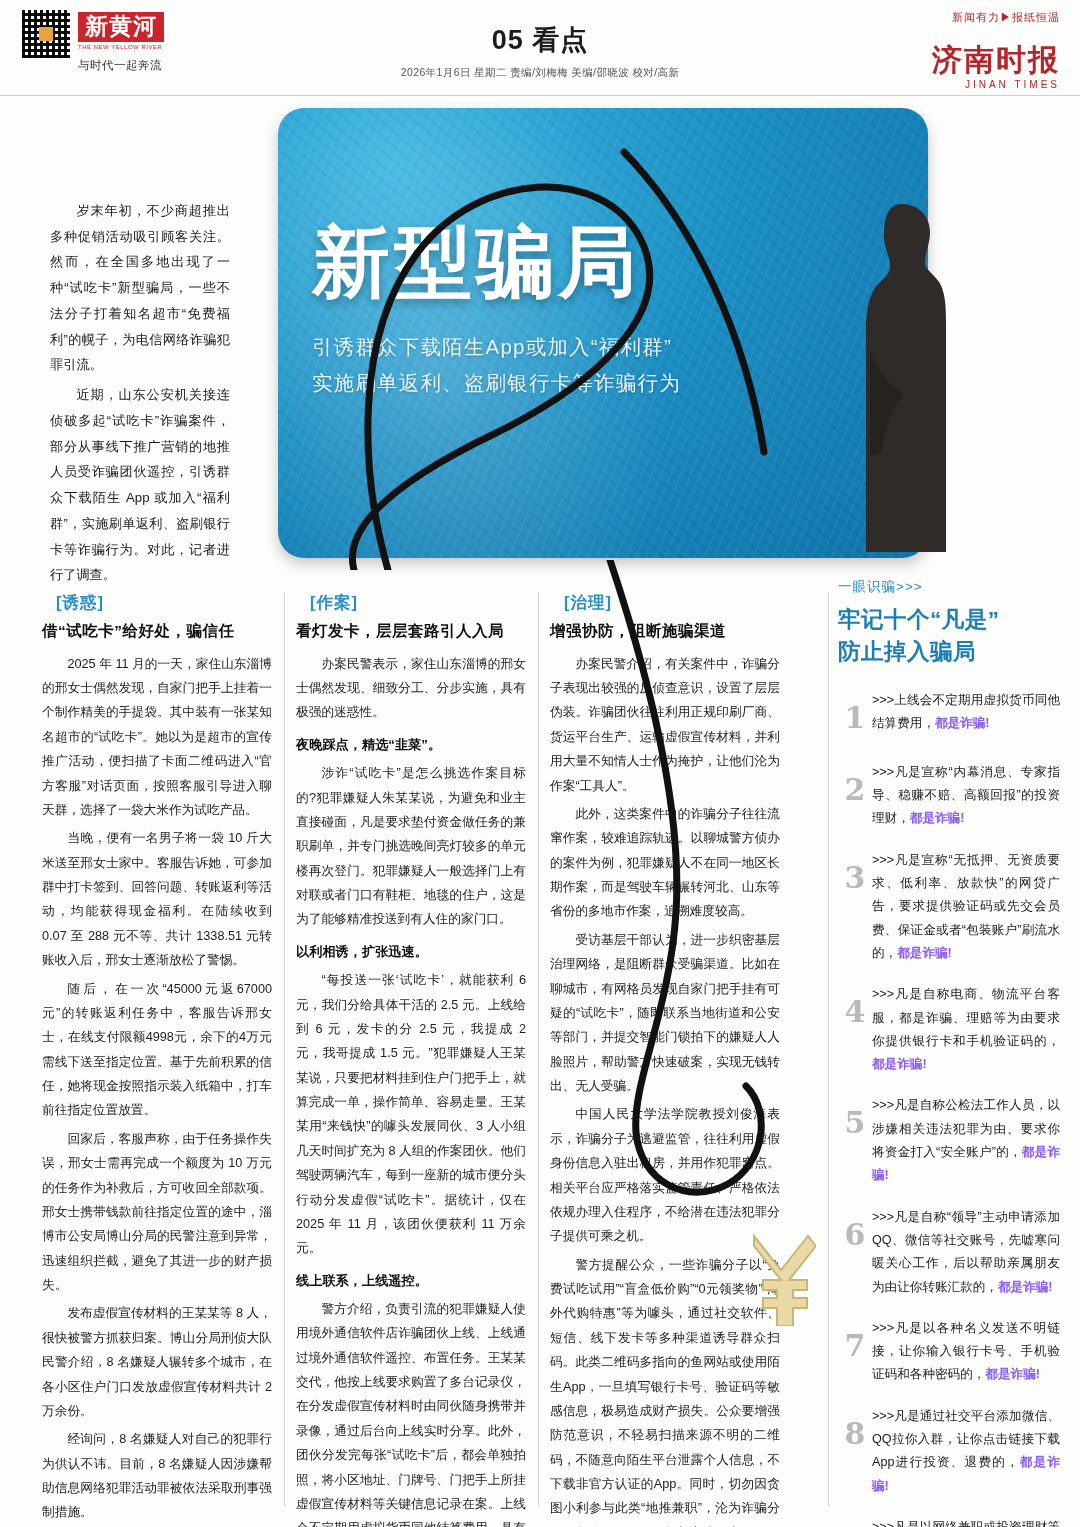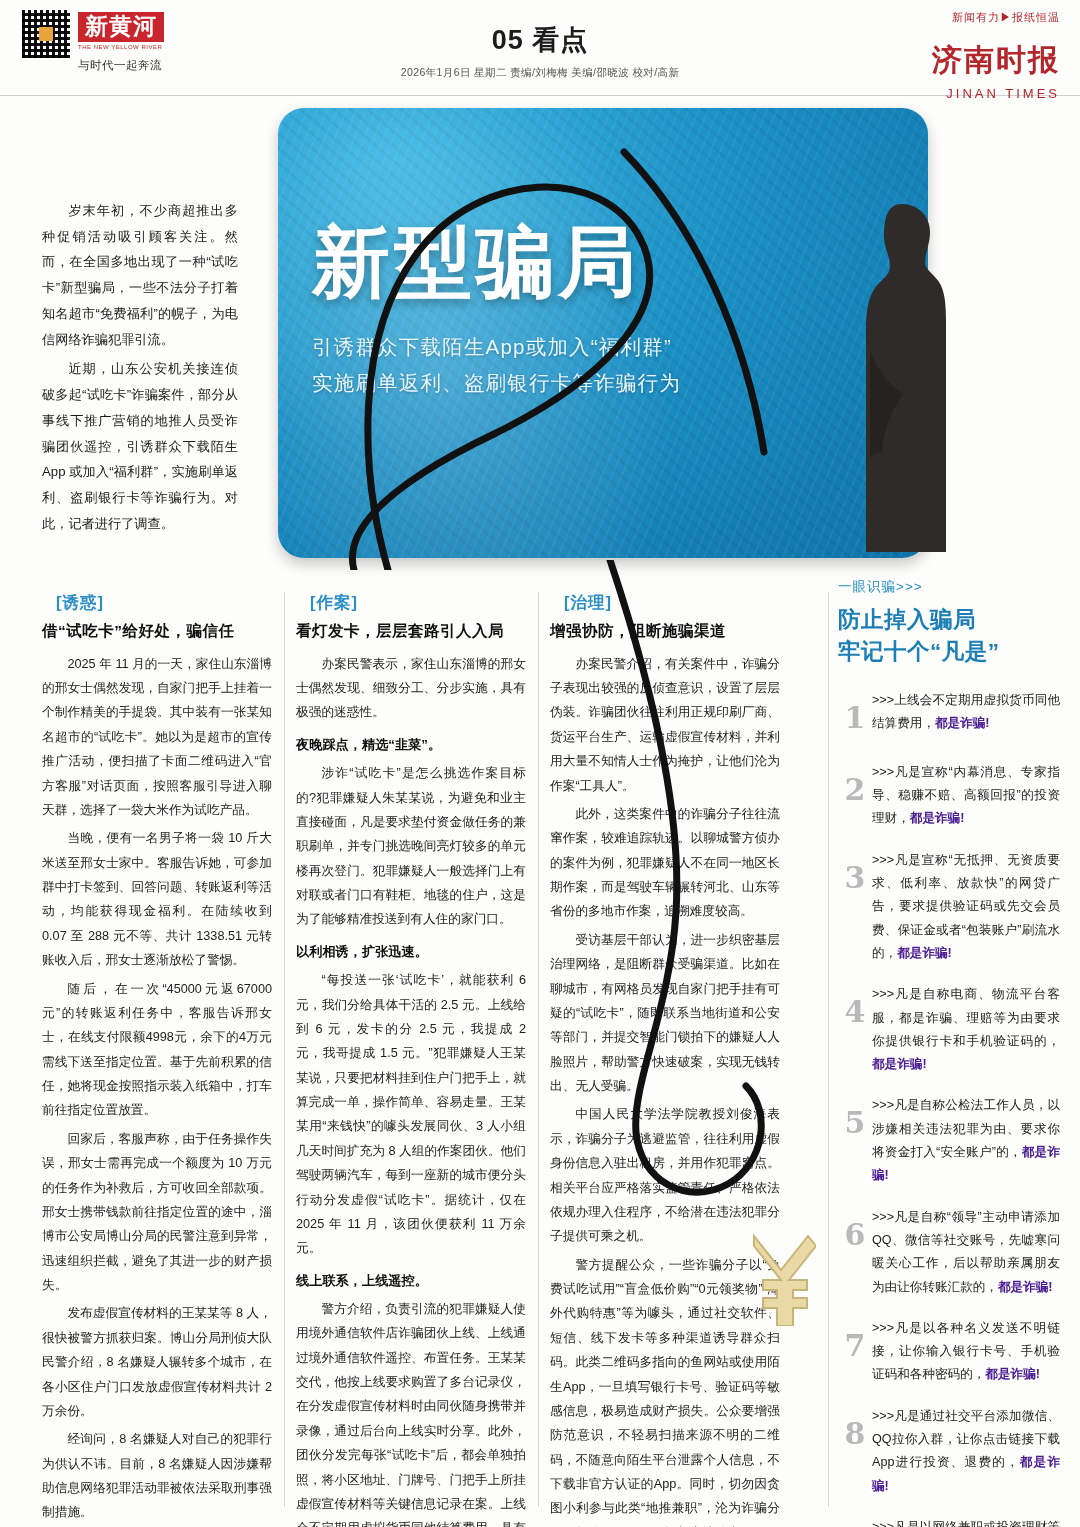--- a/index.html
+++ b/index.html
@@ -63,21 +63,21 @@
   }
   .logo-right .lr-top {
     font-size: 11px; color: #b3262c; letter-spacing: 1px; margin-bottom: 20px;
   }
   .logo-right .lr-main {
     font-size: 30px; font-weight: 700; color: #b3262c; letter-spacing: 2px;
     line-height: 1;
     font-family: "DejaVu Serif", serif;
   }
   .logo-right .lr-en {
-    font-size: 13px; color: #b3262c; letter-spacing: 3px; margin-top: 11px;
+    font-size: 10px; color: #b3262c; letter-spacing: 3px; margin-top: 4px;
   }
 
   
   .hero-wrap {
     position: absolute; left: 268px; top: 100px; width: 672px; height: 470px;
   }
   .hero-card {
     position: absolute; left: 10px; top: 8px; width: 650px; height: 450px;
     border-radius: 26px;
     background:
@@ -133,21 +133,21 @@
     position: absolute; left: 596px; top: 560px; width: 240px; height: 700px;
     z-index: 5; pointer-events: none;
   }
 
   
   .lead {
     position: absolute; left: 42px; top: 198px; width: 196px;
     font-size: 13.2px; line-height: 1.95; color: #1b1b1b;
     text-align: justify;
   }
-  .lead p { margin: 0 0 4px; text-indent: 2em; }
+  .lead p { margin: 0 8px 4px; text-indent: 2em; }
 
   
   .cols {
     position: absolute; left: 42px; top: 592px; width: 780px; height: 915px;
   }
   .col {
     position: absolute; top: 0; width: 230px; height: 915px;
   }
   .col1 { left: 0; }
   .col2 { left: 254px; }
@@ -195,21 +195,21 @@
   .rail-num {
     width: 34px; flex: 0 0 34px; text-align: center;
     font-family: "DejaVu Serif", serif;
     font-size: 30px; font-weight: 700; color: #b9b9b9;
     line-height: 1; padding-top: 14px;
   }
   .rail-text {
     flex: 1 1 auto; font-size: 12.6px; line-height: 1.85; color: #1d1d1d;
     text-align: justify;
   }
-  .rail-text .em { color: #4c1d95; font-weight: 700; }
+  .rail-text .em { color: #8b5cf6; font-weight: 700; }
 </style>
 </head>
 <body>
 
 <div class="page">
 
   <div class="masthead">
     <div class="qr"></div>
 
     <div class="logo-left">
@@ -305,22 +305,22 @@
       <p>受访基层干部认为，进一步织密基层治理网络，是阻断群众受骗渠道。比如在聊城市，有网格员发现自家门把手挂有可疑的“试吃卡”，随即联系当地街道和公安等部门，并提交智能门锁拍下的嫌疑人人脸照片，帮助警方快速破案，实现无钱转出、无人受骗。</p>
       <p>中国人民大学法学院教授刘俊海表示，诈骗分子为逃避监管，往往利用虚假身份信息入驻出租房，并用作犯罪窝点。相关平台应严格落实监管责任、严格依法依规办理入住程序，不给潜在违法犯罪分子提供可乘之机。</p>
       <p>警方提醒公众，一些诈骗分子以“免费试吃试用”“盲盒低价购”“0元领奖物”“海外代购特惠”等为噱头，通过社交软件、短信、线下发卡等多种渠道诱导群众扫码。此类二维码多指向的鱼网站或使用陌生App，一旦填写银行卡号、验证码等敏感信息，极易造成财产损失。公众要增强防范意识，不轻易扫描来源不明的二维码，不随意向陌生平台泄露个人信息，不下载非官方认证的App。同时，切勿因贪图小利参与此类“地推兼职”，沦为诈骗分子的帮凶，否则将承担相应法律责任。</p>
     </div>
   </div>
 
   <div class="rail-divider"></div>
   <div class="rail">
     <div class="rail-eyebrow">一眼识骗&gt;&gt;&gt;</div>
     <div class="rail-title">
+      <div>牢记十个“凡是”</div>
       <div>防止掉入骗局</div>
-      <div>牢记十个“凡是”</div>
     </div>
 
     <div class="rail-list">
 
       <div class="rail-item">
         <div class="rail-num">1</div>
         <div class="rail-text">&gt;&gt;&gt;<span>上线会不定期用虚拟货币同他结算费用，</span><span class="em">都是诈骗!</span></div>
       </div>
 
       <div class="rail-item">

